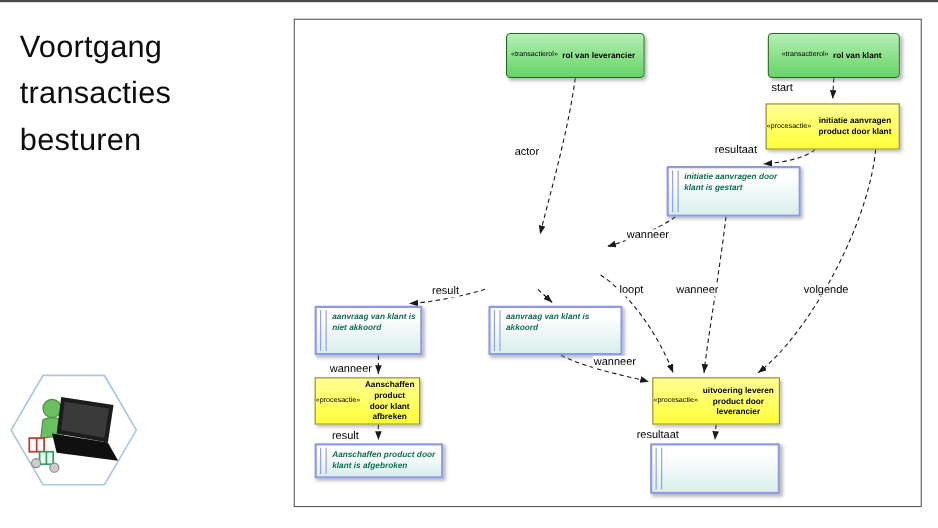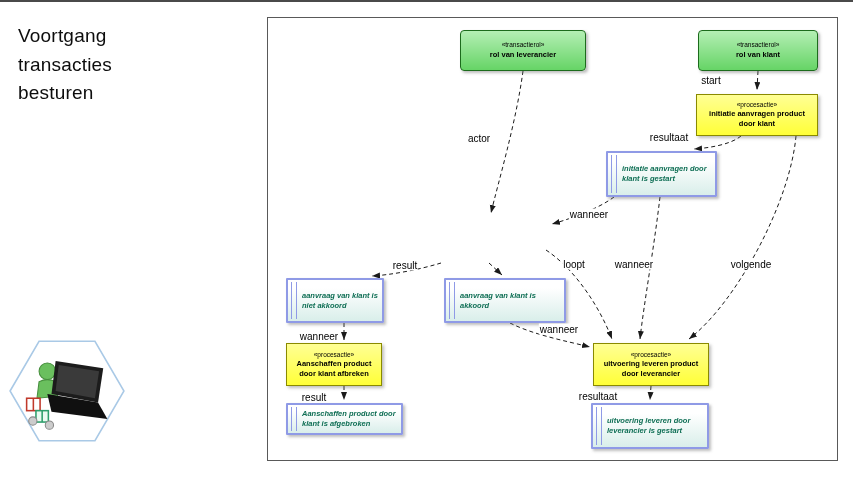--- a/index.html
+++ b/index.html
@@ -1,23 +1,23 @@
 <!DOCTYPE html>
 <html><head>
 <meta charset="utf-8">
 <style>
   *{box-sizing:border-box;margin:0;padding:0}
   html,body{background:#fff}
   body{font-family:"Liberation Sans",sans-serif}
   .slide{position:relative;width:853px;height:480px;background:#fff;overflow:hidden;border-top:2px solid #4a4a4a}
-  .title{position:absolute;left:18px;top:20px;font-size:19px;color:#0d0d0d;line-height:1.5;font-weight:400;letter-spacing:.2px}
+  .title{position:absolute;left:18px;top:20px;font-size:28px;color:#0d0d0d;line-height:1.5;font-weight:400;letter-spacing:.2px}
   .canvas{position:absolute;left:267px;top:15px;width:571px;height:444px;border:1px solid #595959;background:#fff}
   .arrows{position:absolute;left:0;top:0;width:571px;height:444px}
   .edge{fill:none;stroke:#1a1a1a;stroke-width:1;stroke-dasharray:4 3}
-  .node{position:absolute;display:flex;flex-direction:column;justify-content:center;align-items:center;text-align:center;line-height:1.3;box-shadow:2px 2px 3px rgba(110,110,110,.45)}
+  .node{position:absolute;display:flex;flex-direction:row;justify-content:center;align-items:center;text-align:center;line-height:1.3;box-shadow:2px 2px 3px rgba(110,110,110,.45)}
   .green{background:linear-gradient(#b4efb4,#66d466);border:1px solid #1c6b1c;border-radius:4px}
   .yellow{background:linear-gradient(#ffff94,#ffff38);border:1px solid #8a8a00;border-radius:0}
   .stereo{font-size:6.5px;color:#000}
   .nname{font-weight:bold;font-size:7.5px;padding:0 4px;color:#000}
   .state{background:linear-gradient(180deg,#ffffff 20%,#d9eeea);border:2px solid #8f9ae6;border-radius:1px;
          justify-content:center;align-items:flex-start;text-align:left;padding:3px 4px 3px 14px;
          font-style:italic;font-weight:bold;font-size:7.5px;color:#0e6e54}
   .state .bars{position:absolute;left:3px;top:2px;bottom:2px;width:6px;border-left:1.5px solid #8f9ae6;border-right:1.5px solid #8f9ae6}
   .edge-label{position:absolute;transform:translate(-50%,-50%);font-size:10px;background:#fff;padding:0 1px;color:#000;white-space:nowrap}
   .clipart{position:absolute;left:8px;top:332px;width:118px;height:114px}
@@ -86,39 +86,38 @@
     </div>
     <div class="node yellow" style="left:18px;top:325px;width:96px;height:43px">
       <div class="stereo">«procesactie»</div>
       <div class="nname">Aanschaffen product door klant afbreken</div>
     </div>
     <div class="node yellow" style="left:325px;top:325px;width:116px;height:43px">
       <div class="stereo">«procesactie»</div>
       <div class="nname">uitvoering leveren product door leverancier</div>
     </div>
 
-    <div class="node state" style="left:338px;top:133px;width:111px;height:46px">
+    <div class="node state" style="left:338px;top:133px;width:122px;height:46px">
       <div class="bars"></div>
       <div>initiatie aanvragen door klant is gestart</div>
     </div>
     <div class="node state" style="left:18px;top:260px;width:98px;height:45px">
       <div class="bars"></div>
       <div>aanvraag van klant is niet akkoord</div>
     </div>
     <div class="node state" style="left:176px;top:260px;width:122px;height:45px">
       <div class="bars"></div>
       <div>aanvraag van klant is akkoord</div>
     </div>
     <div class="node state" style="left:18px;top:385px;width:117px;height:32px">
       <div class="bars"></div>
       <div>Aanschaffen product door klant is afgebroken</div>
     </div>
     <div class="node state" style="left:323px;top:385px;width:118px;height:46px">
       <div class="bars"></div>
-      <div>uitvoering leveren door leverancier is gestart</div>
     </div>
 
     <div class="edge-label" style="left:211px;top:120px">actor</div>
     <div class="edge-label" style="left:443px;top:62px">start</div>
     <div class="edge-label" style="left:401px;top:119px">resultaat</div>
     <div class="edge-label" style="left:321px;top:196px">wanneer</div>
     <div class="edge-label" style="left:137px;top:247px">result</div>
     <div class="edge-label" style="left:306px;top:246px">loopt</div>
     <div class="edge-label" style="left:366px;top:246px">wanneer</div>
     <div class="edge-label" style="left:483px;top:246px">volgende</div>

